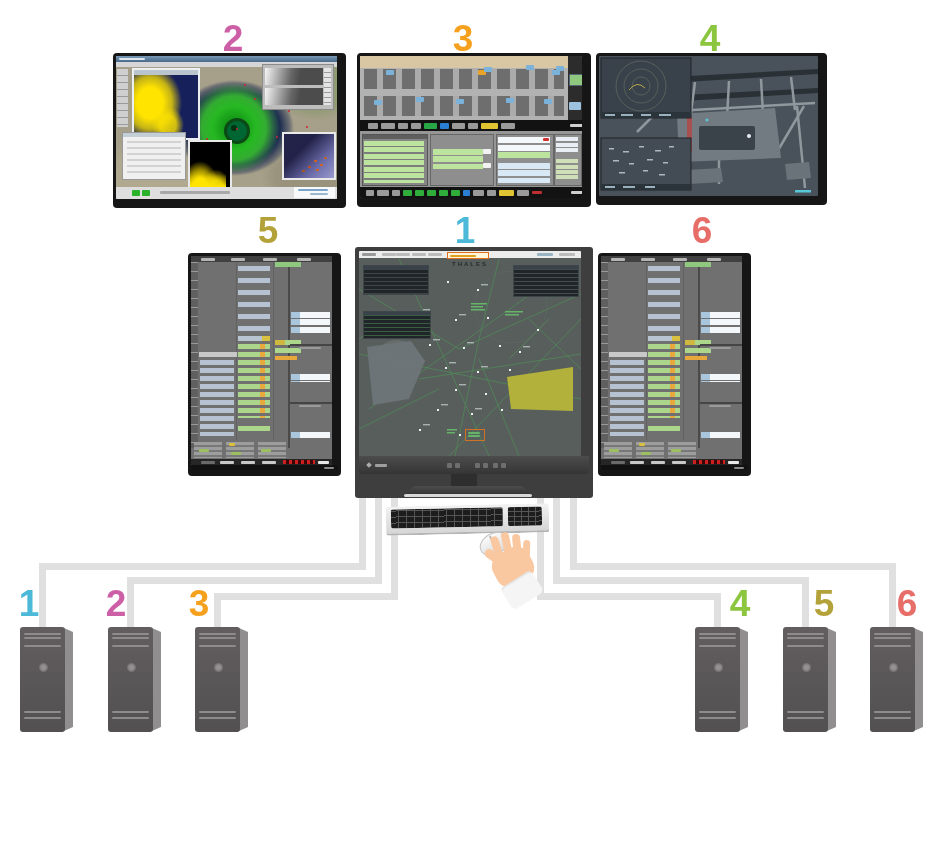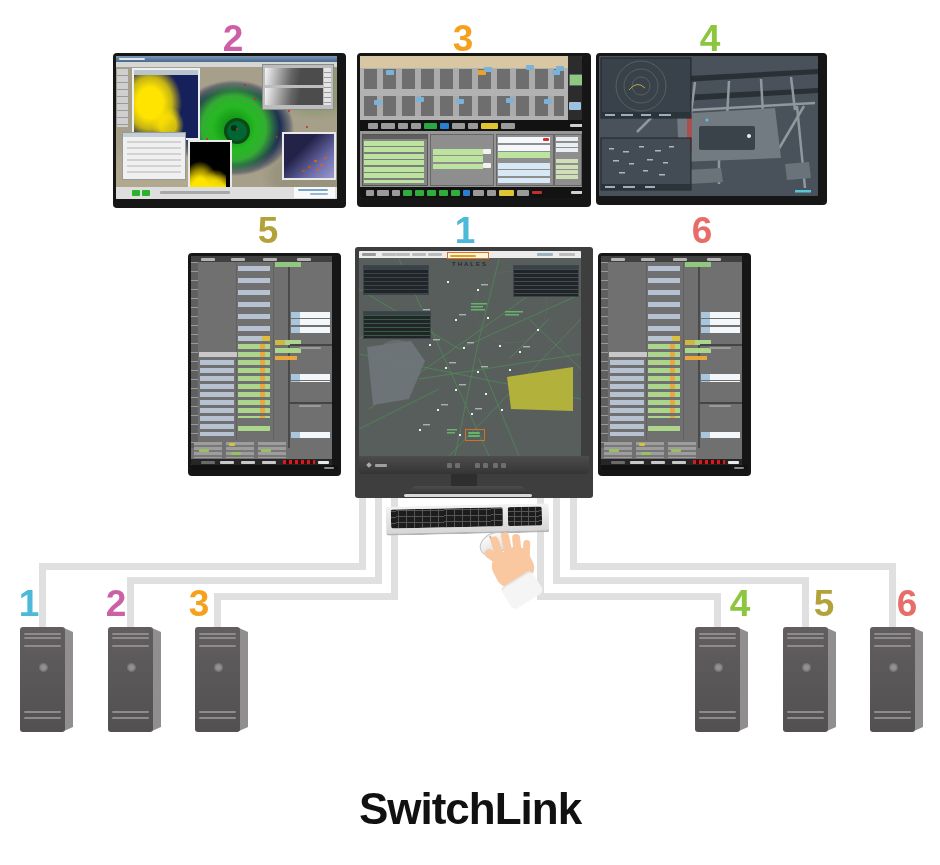--- a/index.html
+++ b/index.html
@@ -559,15 +559,14 @@
   </div>
   <div class="tower" style="left:870px;top:627px">
     <div class="t-side"></div>
       <div class="t-front">
       <div class="tl" style="top:6px;box-shadow:0 4px 0 #8e8b8c,0 12px 0 #8e8b8c"></div>
       <div class="t-power"></div>
       <div class="tl" style="top:84px;box-shadow:0 6px 0 #8e8b8c"></div>
     </div>
   </div>
 
-  <div class="abs" style="left:0;right:0;top:784px;text-align:center;font-size:44px;font-weight:bold;letter-spacing:-1px;color:#111">SwitchLink</div>
 
 </div>
 
 </body></html>

